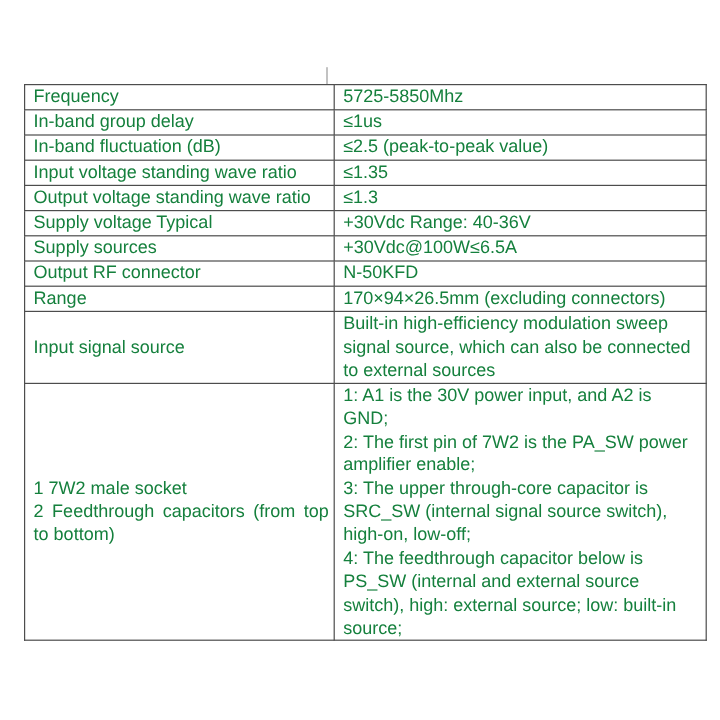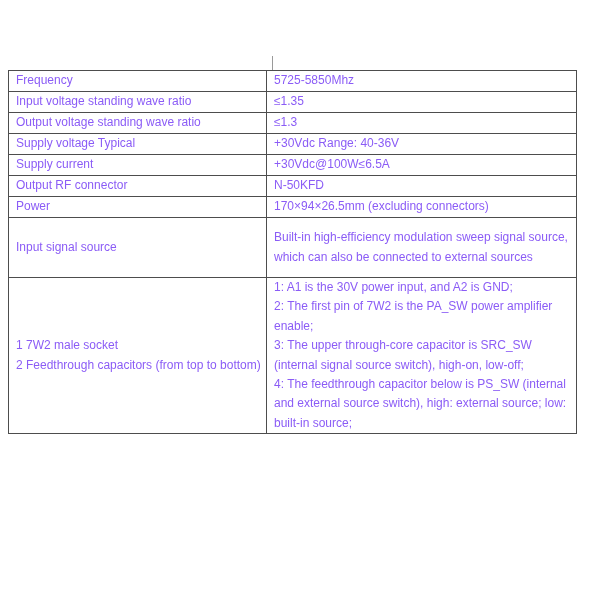--- a/index.html
+++ b/index.html
@@ -10,27 +10,27 @@
   .canvas {
     position: relative;
     width: 600px;
     height: 600px;
     background: #ffffff;
     font-family: "Liberation Sans", sans-serif;
     overflow: hidden;
   }
   table.spec {
     position: absolute;
-    left: 8px;
+    left: 20px;
     top: 70px;
     width: 568px;
     border-collapse: collapse;
     table-layout: fixed;
-    font-size: 12px;
-    color: #8b5cf6;
+    font-size: 15px;
+    color: #15803d;
   }
   table.spec td {
     border: 1px solid #4d4d4d;
     padding: 0 4px 0 7px;
     vertical-align: middle;
     line-height: 19.4px;
     white-space: pre-line;
     overflow: hidden;
   }
   col.c-label { width: 258px; }
@@ -60,41 +60,49 @@
     <colgroup>
       <col class="c-label">
       <col class="c-value">
     </colgroup>
     <tbody>
       <tr class="h1">
         <td>Frequency</td>
         <td>5725-5850Mhz</td>
       </tr>
       <tr class="h1">
+        <td>In-band group delay</td>
+        <td>≤1us</td>
+      </tr>
+      <tr class="h1">
+        <td>In-band fluctuation (dB)</td>
+        <td>≤2.5 (peak-to-peak value)</td>
+      </tr>
+      <tr class="h1">
         <td>Input voltage standing wave ratio</td>
         <td>≤1.35</td>
       </tr>
       <tr class="h1">
         <td>Output voltage standing wave ratio</td>
         <td>≤1.3</td>
       </tr>
       <tr class="h1">
         <td>Supply voltage Typical</td>
         <td>+30Vdc Range: 40-36V</td>
       </tr>
       <tr class="h1">
-        <td>Supply current</td>
+        <td>Supply sources</td>
         <td>+30Vdc@100W≤6.5A</td>
       </tr>
       <tr class="h1">
         <td>Output RF connector</td>
         <td>N-50KFD</td>
       </tr>
       <tr class="h1">
-        <td>Power</td>
+        <td>Range</td>
         <td>170×94×26.5mm (excluding connectors)</td>
       </tr>
       <tr class="h3">
         <td>Input signal source</td>
         <td>Built-in high-efficiency modulation sweep signal source, which can also be connected to external sources</td>
       </tr>
       <tr class="h8">
         <td class="justify">1 7W2 male socket
 2 Feedthrough capacitors (from top to bottom)</td>
         <td>1: A1 is the 30V power input, and A2 is GND;

